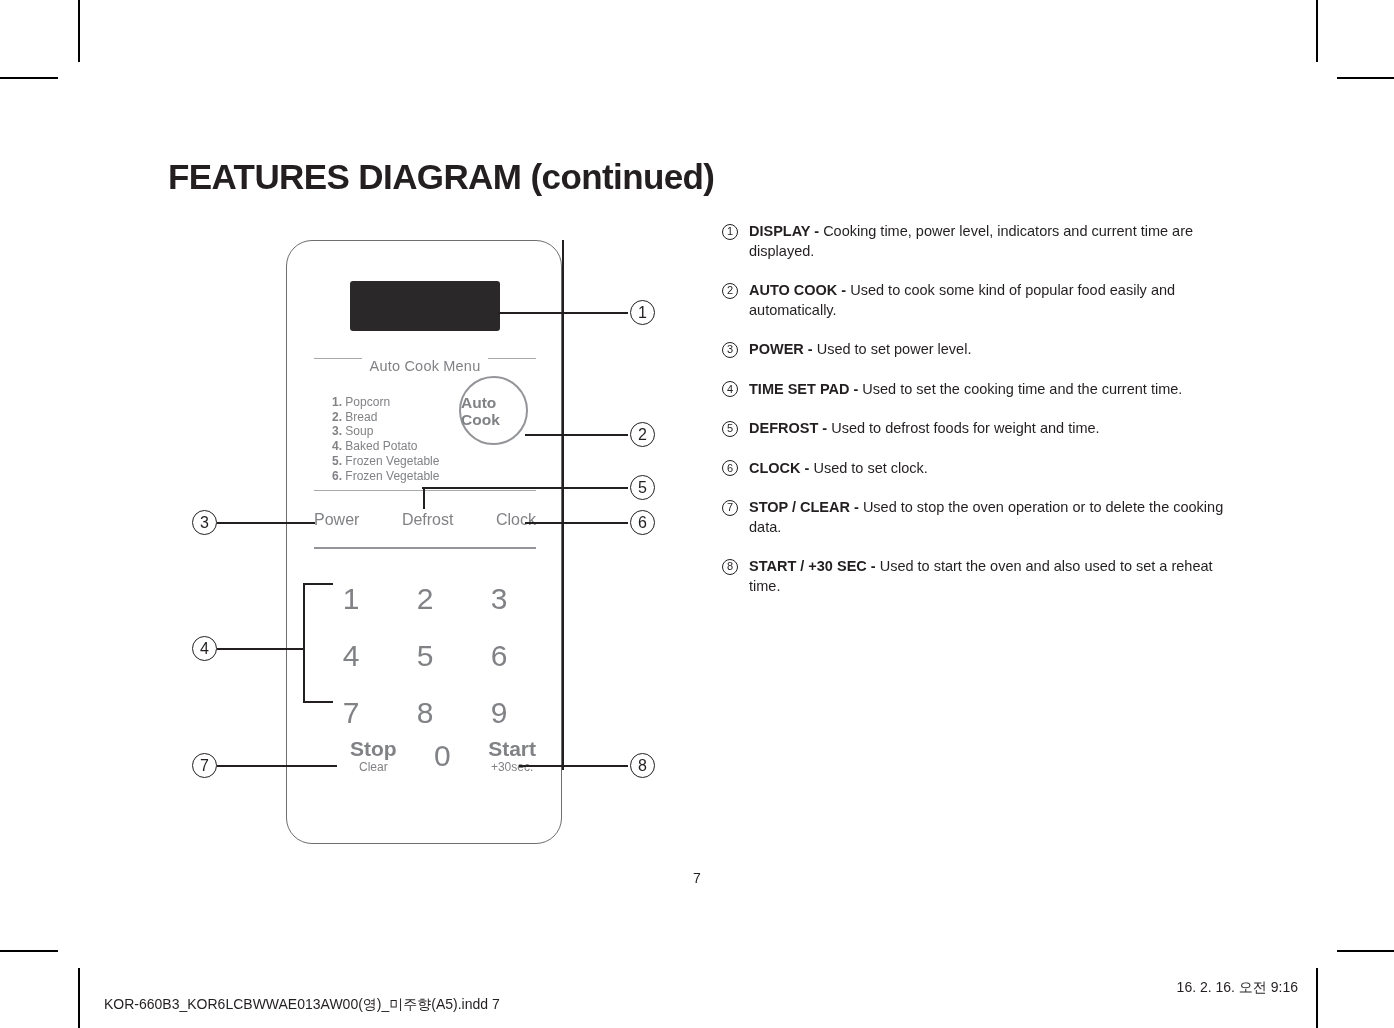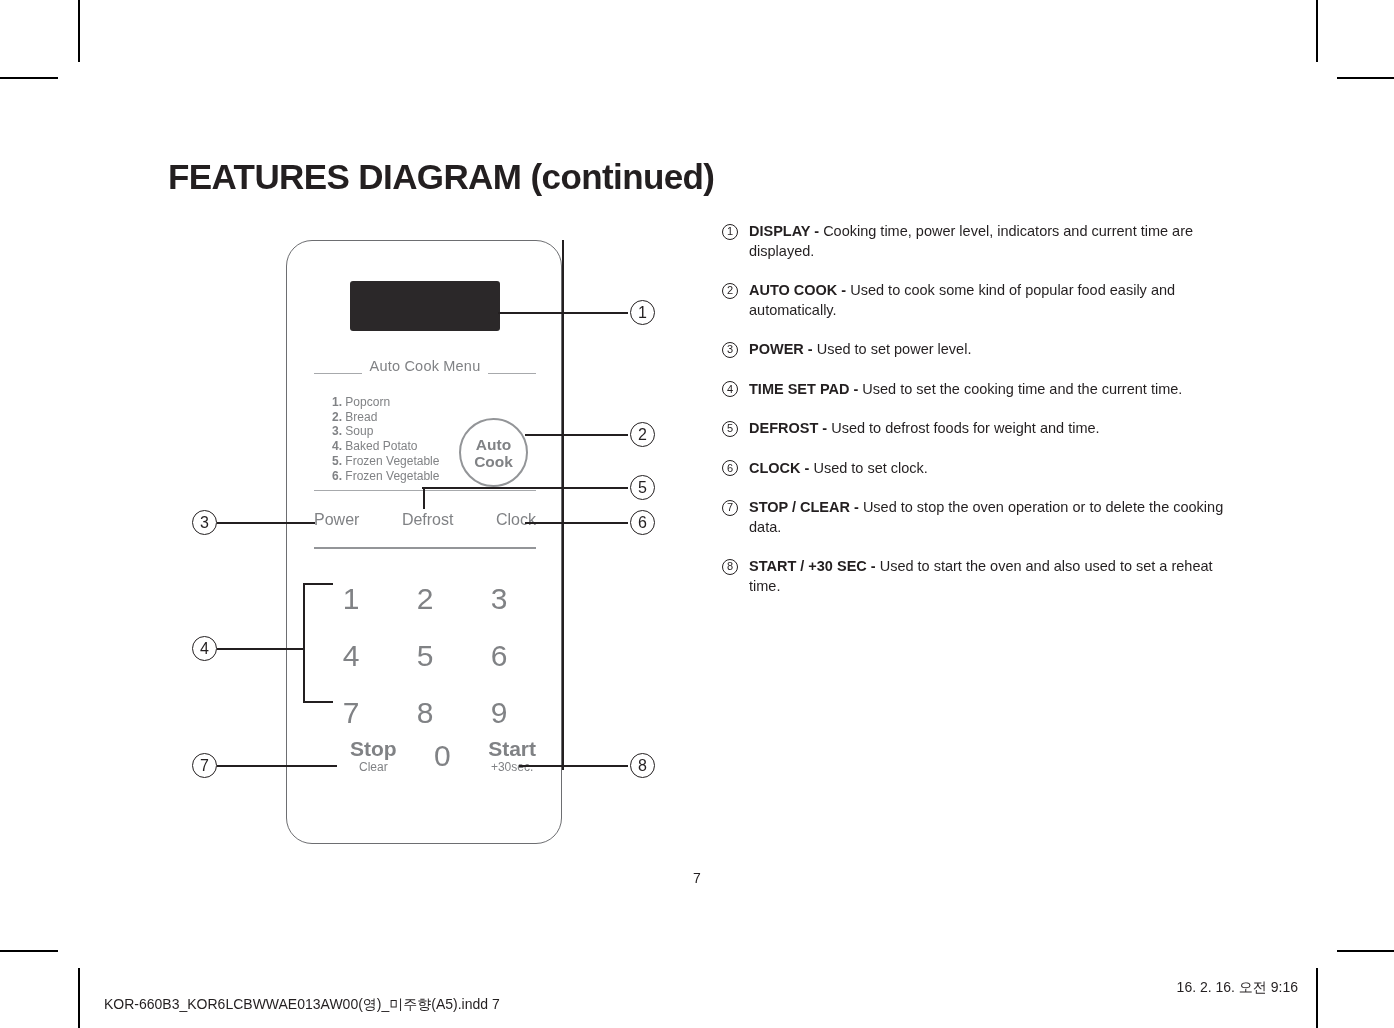--- a/index.html
+++ b/index.html
@@ -52,21 +52,21 @@
     width: 150px; height: 50px;
     background: #2b2829;
     border-radius: 3px;
   }
 
   
   .acm-head {
     position: absolute;
     left: 314px; top: 358px;
     width: 222px;
-    display: flex; align-items: flex-end; gap: 8px;
+    display: flex; align-items: flex-start; gap: 8px;
   }
   .acm-rule { flex: 1; height: 1.3px; background: #a7a9ac; }
   .acm-title {
     font-size: 14.5px; color: #808285; white-space: nowrap;
     letter-spacing: .2px;
   }
 
   .acm-list {
     position: absolute;
     left: 320px; top: 383px;
@@ -74,26 +74,26 @@
     list-style: none;
     font-size: 12px;
     color: #808285;
     line-height: 14.7px;
   }
   .acm-list li { white-space: nowrap; }
   .acm-list li .num { font-weight: bold; }
 
   .autocook-btn {
     position: absolute;
-    left: 459px; top: 418px;
+    left: 459px; top: 376px;
     width: 69px; height: 69px;
     border: 2.4px solid #939598;
     border-radius: 50%;
     display: flex; flex-direction: column;
-    align-items: center; justify-content: center;
+    align-items: flex-start; justify-content: center;
     font-weight: bold; font-size: 15.5px;
     color: #808285; line-height: 17px;
   }
 
   
   .rule-thin {
     position: absolute;
     left: 314px; top: 490px;
     width: 222px; height: 1.3px;
     background: #a7a9ac;

